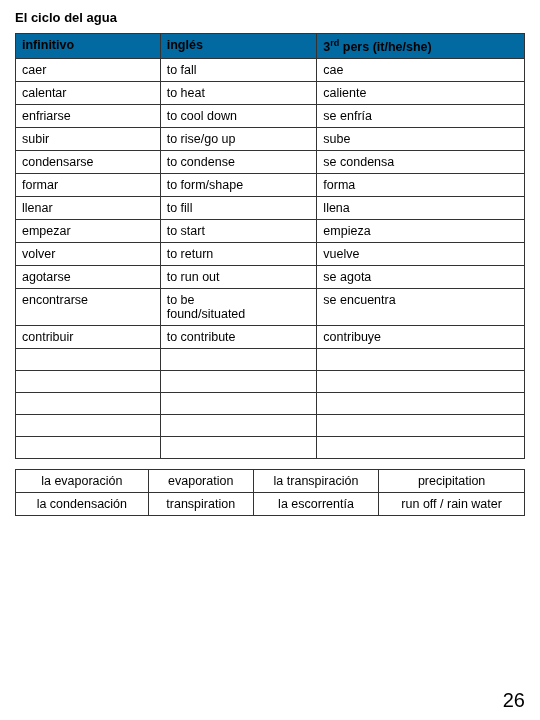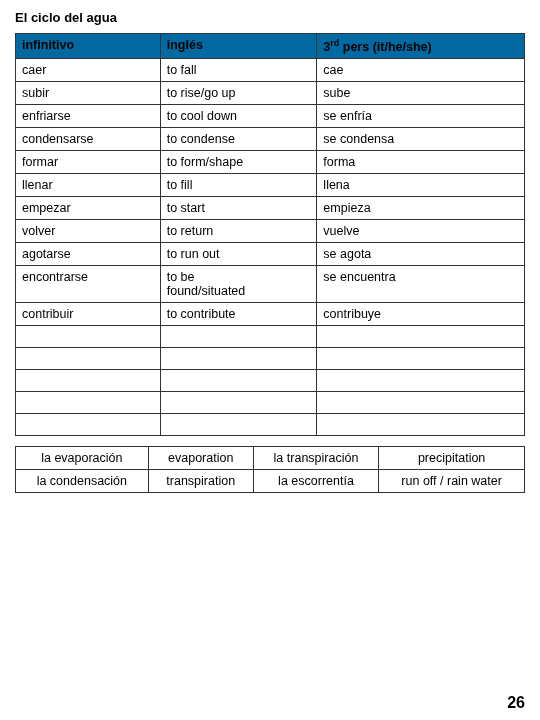--- a/index.html
+++ b/index.html
@@ -45,22 +45,22 @@
     .vocab-table td {
       border: 1px solid #333;
       padding: 4px 6px;
       font-size: 12.5px;
       vertical-align: middle;
     }
     .page-number {
       position: absolute;
       bottom: 8px;
       right: 15px;
-      font-size: 16px;
-      font-weight: bold;
+      font-size: 20px;
+      font-weight: normal;
     }
     sup {
       font-size: 9px;
       text-align: right;
     }
   </style>
 </head>
 <body>
 
 <div class="page-title">El ciclo del agua</div>
@@ -73,28 +73,33 @@
         <td>3<sup>rd</sup> pers (it/he/she)</td>
       </tr>
   </thead>
   <tbody id="main-tbody">
   <tr>
         <td>caer</td>
         <td>to fall</td>
         <td>cae</td>
       </tr>
       <tr>
-        <td>subir</td>
-        <td>to rise/go up</td>
-        <td>sube</td>
+        <td>calentar</td>
+        <td>to heat</td>
+        <td>caliente</td>
       </tr>
       <tr>
         <td>enfriarse</td>
         <td>to cool down</td>
         <td>se enfría</td>
+      </tr>
+      <tr>
+        <td>subir</td>
+        <td>to rise/go up</td>
+        <td>sube</td>
       </tr>
       <tr>
         <td>condensarse</td>
         <td>to condense</td>
         <td>se condensa</td>
       </tr>
       <tr>
         <td>formar</td>
         <td>to form/shape</td>
         <td>forma</td>

